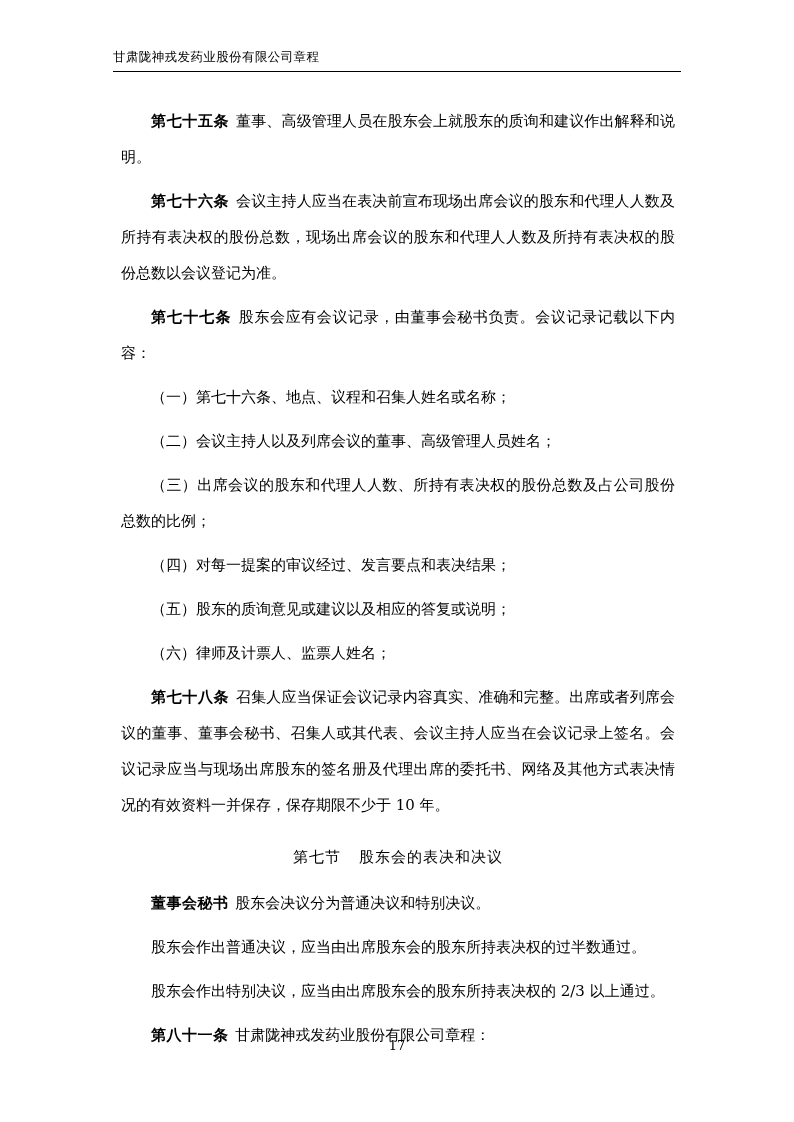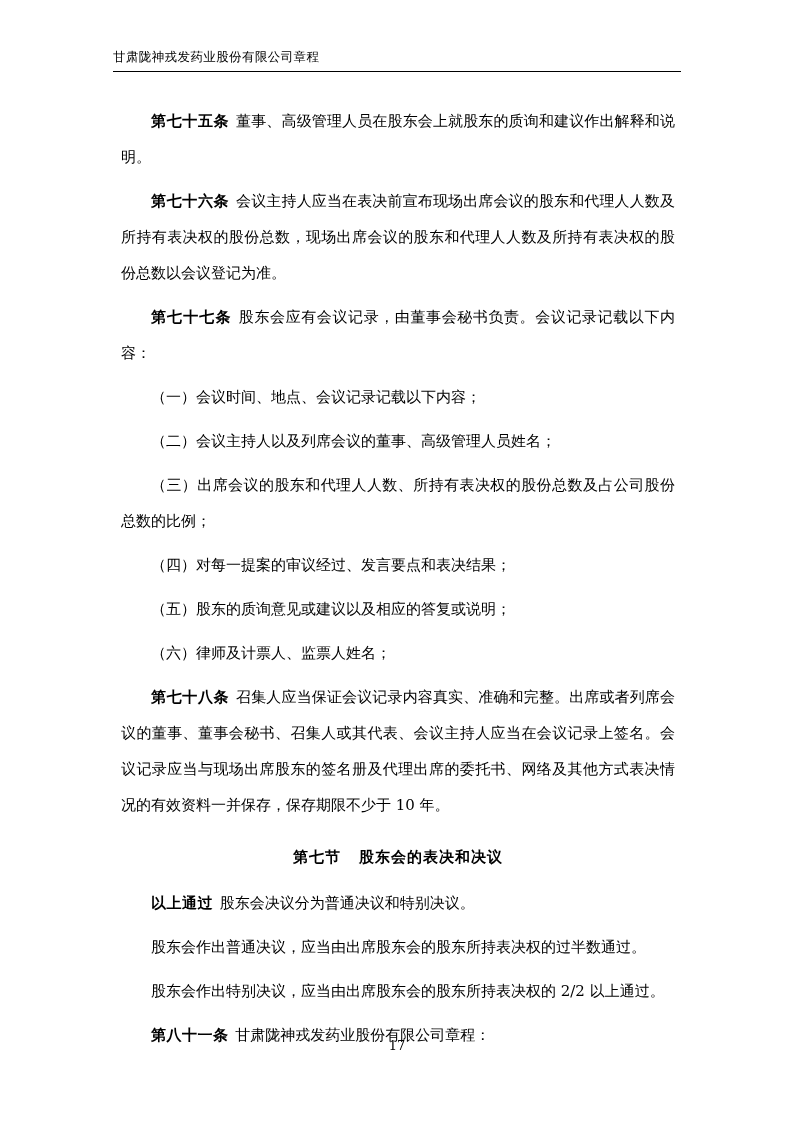--- a/index.html
+++ b/index.html
@@ -51,21 +51,21 @@
     font-weight: bold;
     letter-spacing: 0.5px;
   }
   .art-gap {
     display: inline-block;
     width: 0.45em;
   }
   .section-title {
     margin: 0;
     text-align: center;
-    font-weight: bold;
+    font-weight: normal;
     letter-spacing: 1px;
     padding-top: 8px;
     padding-bottom: 2px;
   }
   .sec-gap {
     display: inline-block;
     width: 1.2em;
   }
   .footer {
     position: absolute;
@@ -84,36 +84,36 @@
   <div class="header">甘肃陇神戎发药业股份有限公司章程</div>
 
   <div class="content">
 
     <p class="p"><span class="art-no">第七十五条</span><span class="art-gap"></span><span>董事、高级管理人员在股东会上就股东的质询和建议作出解释和说明。</span></p>
 
     <p class="p"><span class="art-no">第七十六条</span><span class="art-gap"></span><span>会议主持人应当在表决前宣布现场出席会议的股东和代理人人数及所持有表决权的股份总数，现场出席会议的股东和代理人人数及所持有表决权的股份总数以会议登记为准。</span></p>
 
     <p class="p"><span class="art-no">第七十七条</span><span class="art-gap"></span><span>股东会应有会议记录，由董事会秘书负责。会议记录记载以下内容：</span></p>
 
-    <p class="p">（一）会议时间、地点、会议记录记载以下内容；</p>
+    <p class="p">（一）第七十六条、地点、议程和召集人姓名或名称；</p>
     <p class="p">（二）会议主持人以及列席会议的董事、高级管理人员姓名；</p>
     <p class="p">（三）出席会议的股东和代理人人数、所持有表决权的股份总数及占公司股份总数的比例；</p>
     <p class="p">（四）对每一提案的审议经过、发言要点和表决结果；</p>
     <p class="p">（五）股东的质询意见或建议以及相应的答复或说明；</p>
     <p class="p">（六）律师及计票人、监票人姓名；</p>
 
     <p class="p"><span class="art-no">第七十八条</span><span class="art-gap"></span><span>召集人应当保证会议记录内容真实、准确和完整。出席或者列席会议的董事、董事会秘书、召集人或其代表、会议主持人应当在会议记录上签名。会议记录应当与现场出席股东的签名册及代理出席的委托书、网络及其他方式表决情况的有效资料一并保存，保存期限不少于 10 年。</span></p>
 
 
     <p class="section-title"><span>第七节</span><span class="sec-gap"></span><span>股东会的表决和决议</span></p>
 
-    <p class="p"><span class="art-no">以上通过</span><span class="art-gap"></span><span>股东会决议分为普通决议和特别决议。</span></p>
+    <p class="p"><span class="art-no">董事会秘书</span><span class="art-gap"></span><span>股东会决议分为普通决议和特别决议。</span></p>
 
     <p class="p">股东会作出普通决议，应当由出席股东会的股东所持表决权的过半数通过。</p>
-    <p class="p">股东会作出特别决议，应当由出席股东会的股东所持表决权的 2/2 以上通过。</p>
+    <p class="p">股东会作出特别决议，应当由出席股东会的股东所持表决权的 2/3 以上通过。</p>
 
     <p class="p"><span class="art-no">第八十一条</span><span class="art-gap"></span><span>甘肃陇神戎发药业股份有限公司章程：</span></p>
 
   </div>
 
   <div class="footer">17</div>
 
 </div>
 
 </body></html>

